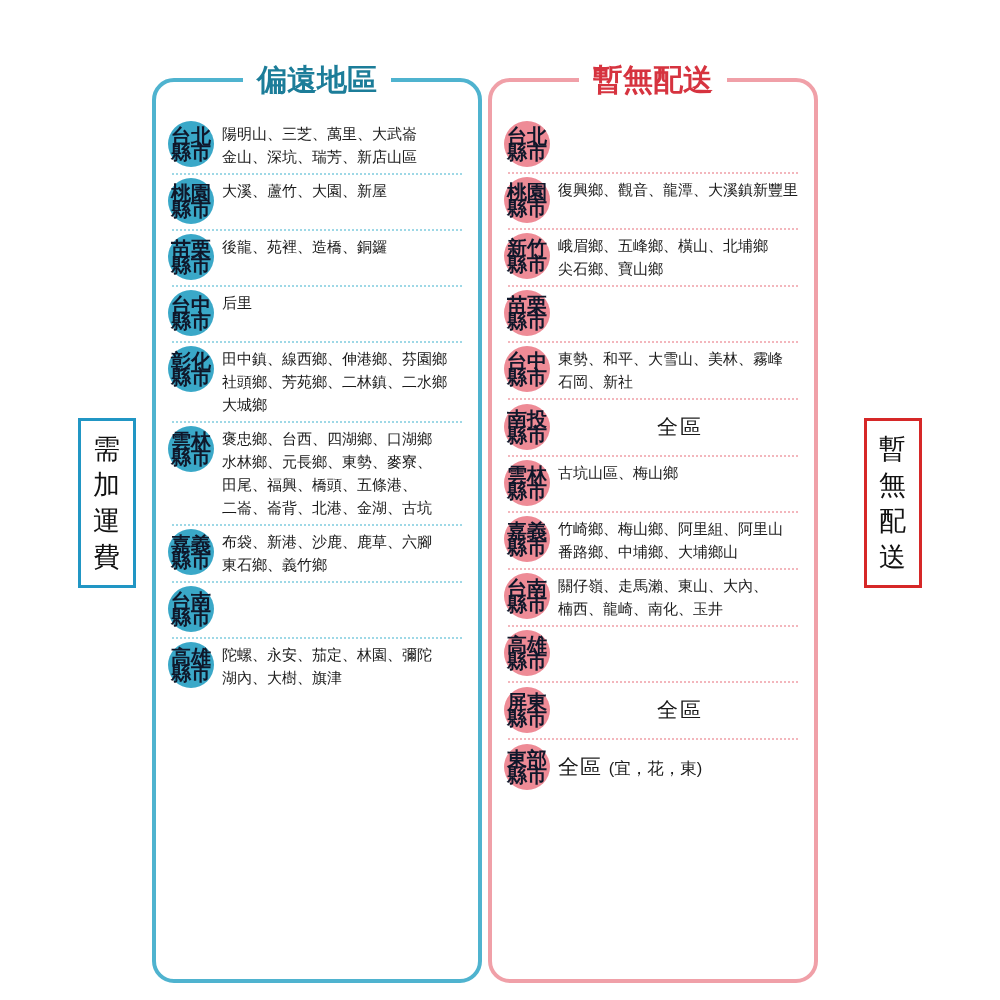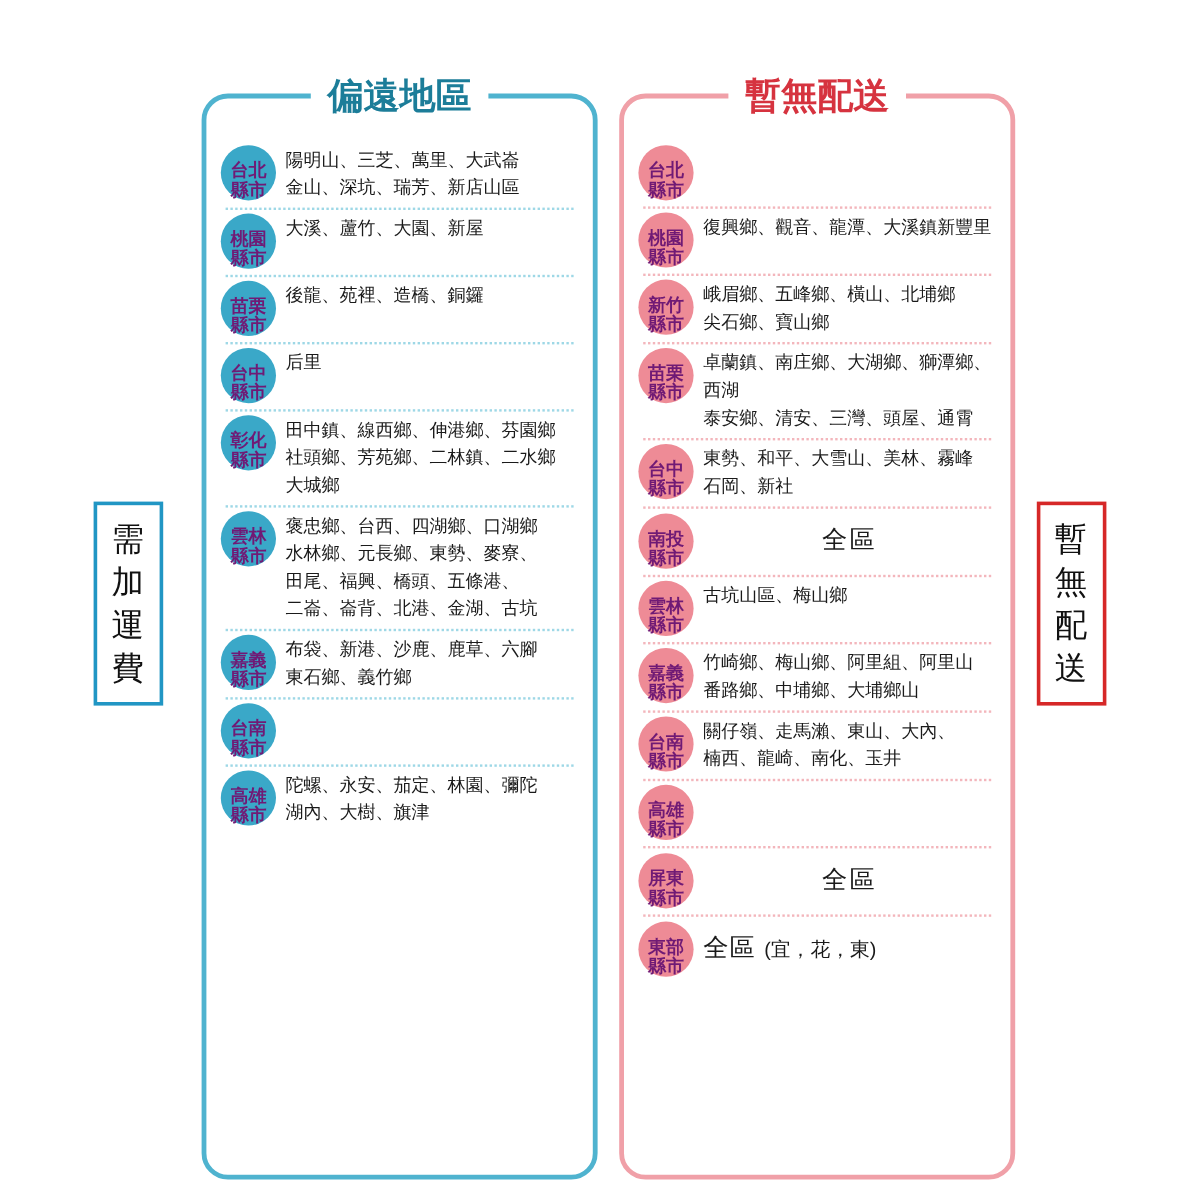--- a/index.html
+++ b/index.html
@@ -45,24 +45,23 @@
   .column {
     position: absolute;
     top: 78px;
     width: 330px;
     box-sizing: border-box;
     border: 4px solid #4fb3cf;
     border-radius: 22px;
     background: #ffffff;
     padding: 34px 10px 10px 10px;
     height: 905px;
-    margin-left: 16px;
   }
   #col-remote { left: 152px; border-color: #4fb3cf; }
-  #col-nodeliv { left: 500px; border-color: #f0a0a8; }
+  #col-nodeliv { left: 488px; border-color: #f0a0a8; }
 
   .col-title {
     position: absolute;
     top: -22px;
     left: 50%;
     transform: translateX(-50%);
     background: #ffffff;
     padding: 0 14px;
     font-size: 30px;
     font-weight: bold;
@@ -88,28 +87,28 @@
   }
   #col-nodeliv .row + .row::before {
     border-top-color: #f3b6bc;
   }
 
   .badge {
     flex: 0 0 auto;
     width: 46px;
     height: 46px;
     border-radius: 50%;
-    color: #701a75;
-    font-size: 15px;
+    color: #0f172a;
+    font-size: 20px;
     line-height: 16px;
     font-weight: bold;
     display: flex;
     flex-direction: column;
     align-items: center;
-    justify-content: flex-end;
+    justify-content: center;
     margin-right: 8px;
     text-align: center;
     letter-spacing: 0px;
   }
   #col-remote .badge { background: #3aa8c8; }
   #col-nodeliv .badge { background: #ee8b96; }
   .badge .b1, .badge .b2 { display: block; }
 
   .areas {
     flex: 1 1 auto;
@@ -242,21 +241,20 @@
           <span class="b1">新竹</span>
           <span class="b2">縣市</span>
         </div>
         <div class="areas">峨眉鄉、五峰鄉、橫山、北埔鄉<br>尖石鄉、寶山鄉</div>
       </div>
       <div class="row">
         <div class="badge">
           <span class="b1">苗栗</span>
           <span class="b2">縣市</span>
         </div>
-        <div class="areas">卓蘭鎮、南庄鄉、大湖鄉、獅潭鄉、西湖<br>泰安鄉、清安、三灣、頭屋、通霄</div>
       </div>
       <div class="row">
         <div class="badge">
           <span class="b1">台中</span>
           <span class="b2">縣市</span>
         </div>
         <div class="areas">東勢、和平、大雪山、美林、霧峰<br>石岡、新社</div>
       </div>
       <div class="row vcenter">
         <div class="badge">

